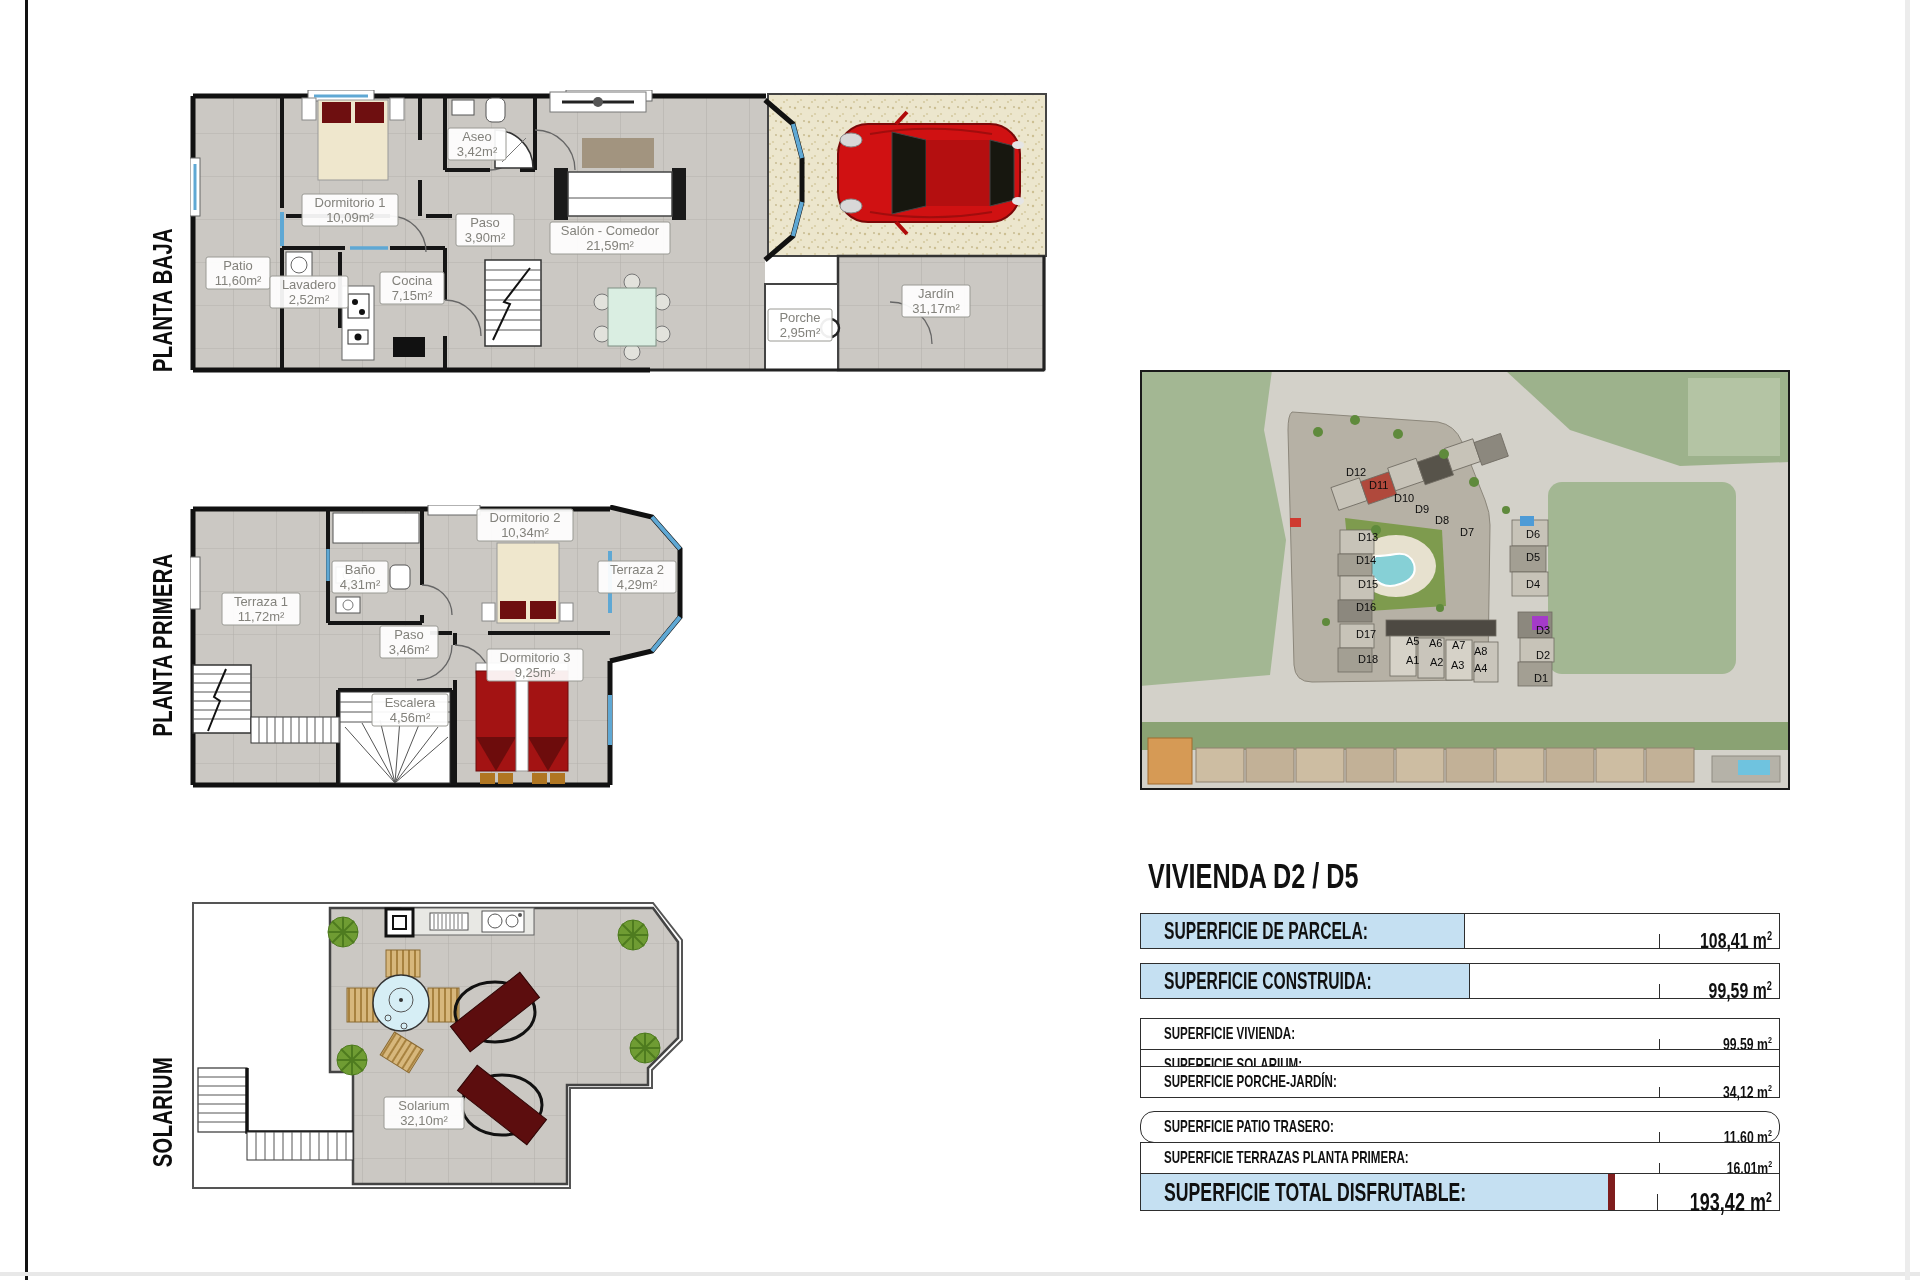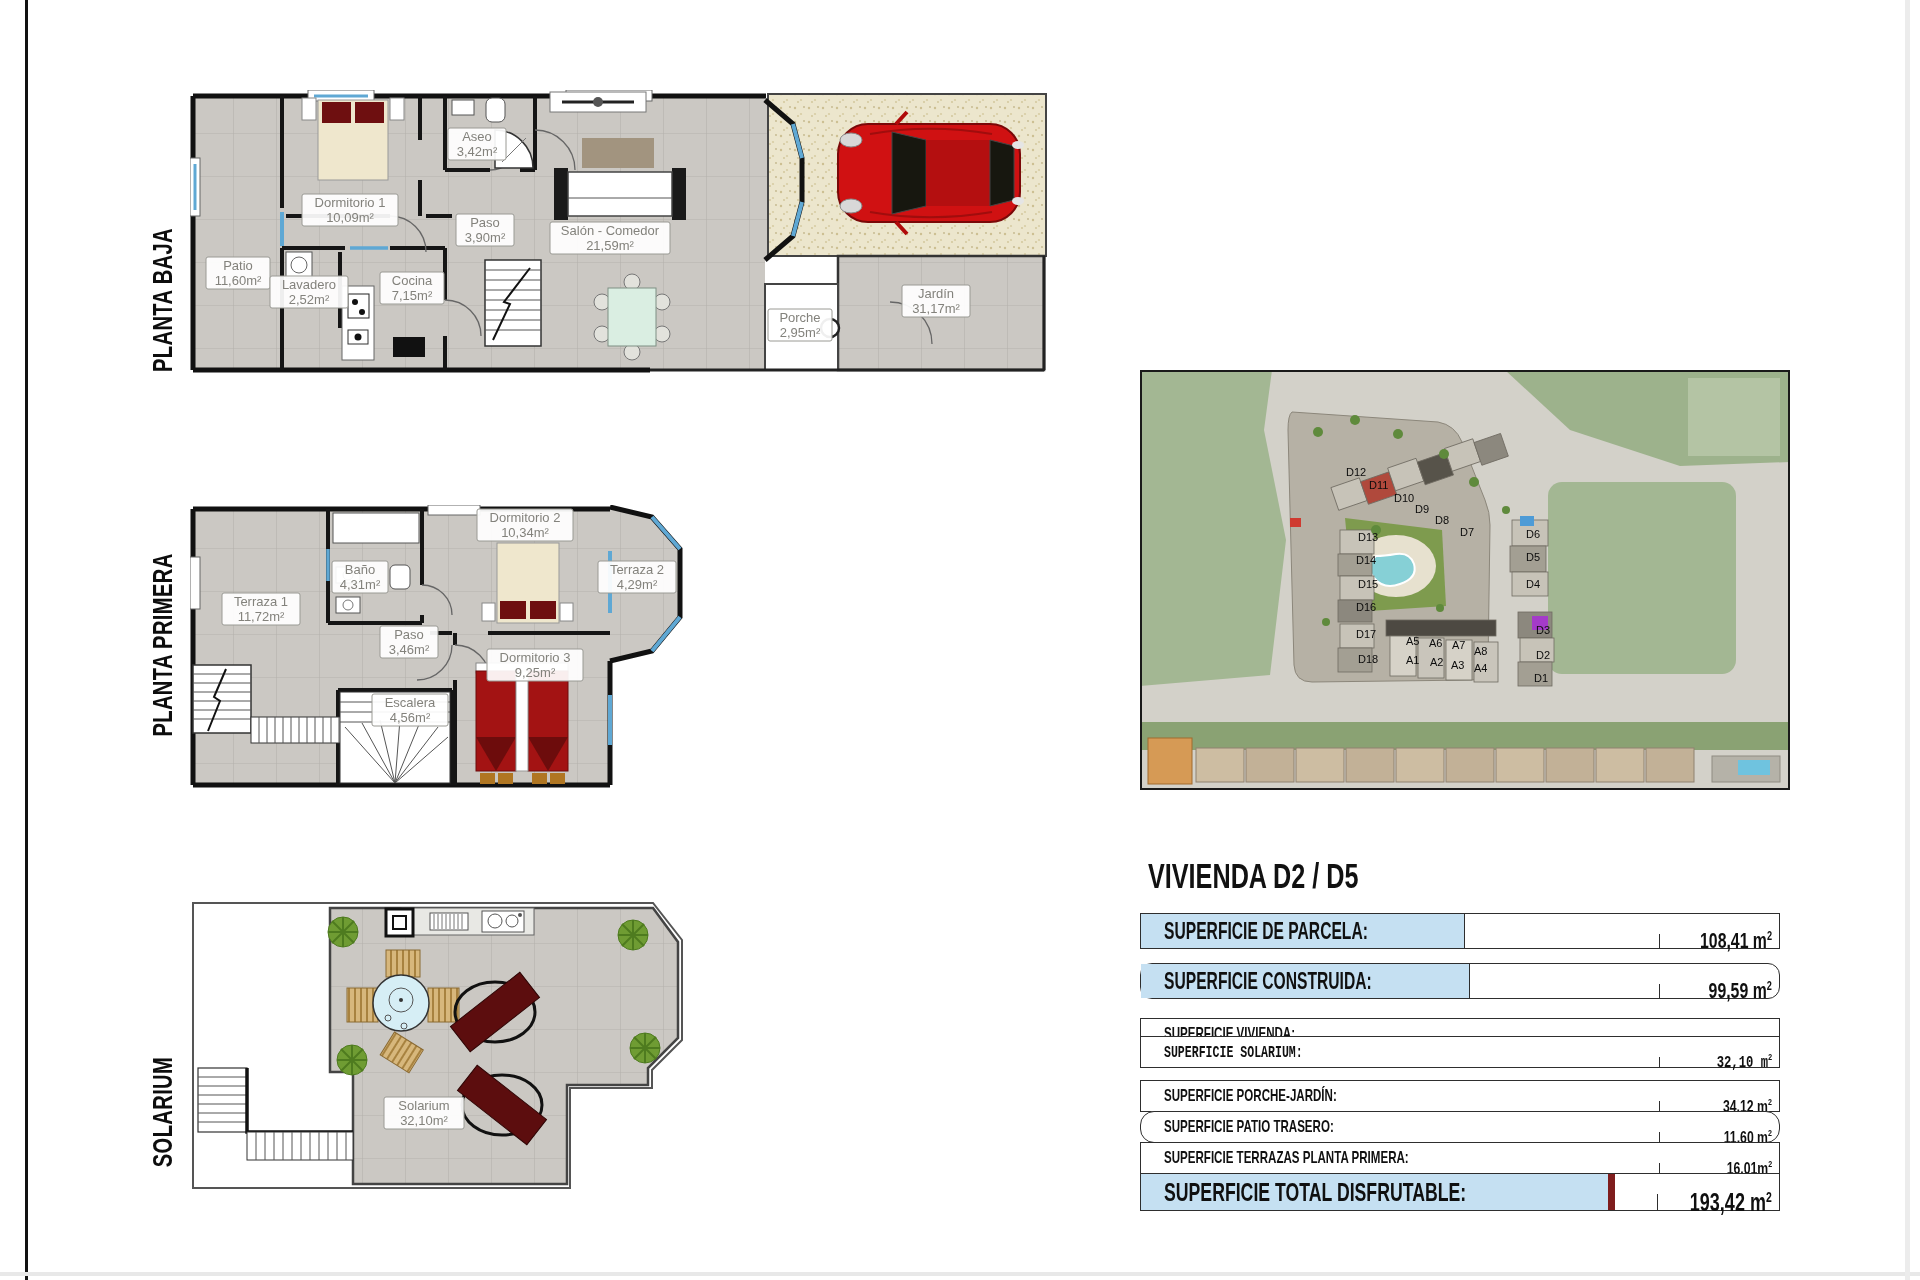--- a/index.html
+++ b/index.html
@@ -488,49 +488,49 @@
 
     <div class="srow big" style="top:57px;">
       <div class="cell lab">
           <span class="sqz">SUPERFICIE DE PARCELA:</span>
         </div>
       <div class="cell mid"></div>
       <div class="cell val">
           <span class="sqzr"><span>108,41 m</span><sup>2</sup></span>
         </div>
     </div>
-    <div class="srow big" style="top:107px;border-radius:12px;">
+    <div class="srow big" style="top:107px;">
       <div class="cell lab">
           <span class="sqz">SUPERFICIE CONSTRUIDA:</span>
         </div>
       <div class="cell mid"></div>
       <div class="cell val">
           <span class="sqzr"><span>99,59 m</span><sup>2</sup></span>
         </div>
     </div>
 
     <div class="srow small" style="top:162px;gap:12px;">
       <div class="cell lab">
           <span class="sqz">SUPERFICIE VIVIENDA:</span>
         </div>
       <div class="cell mid"></div>
       <div class="cell val">
           <span class="sqzr"><span>99,59 m</span><sup>2</sup></span>
         </div>
     </div>
-    <div class="srow small" style="top:180px;font-family:Liberation Mono, monospace;">
+    <div class="srow small" style="top:193px;">
       <div class="cell lab">
           <span class="sqz">SUPERFICIE SOLARIUM:</span>
         </div>
       <div class="cell mid"></div>
       <div class="cell val">
           <span class="sqzr"><span>32,10 m</span><sup>2</sup></span>
         </div>
     </div>
-    <div class="srow small" style="top:224px;">
+    <div class="srow small" style="top:210px;">
       <div class="cell lab">
           <span class="sqz">SUPERFICIE PORCHE-JARDÍN:</span>
         </div>
       <div class="cell mid"></div>
       <div class="cell val">
           <span class="sqzr"><span>34,12 m</span><sup>2</sup></span>
         </div>
     </div>
     <div class="srow small" style="top:255px;border-radius:14px;">
       <div class="cell lab">

